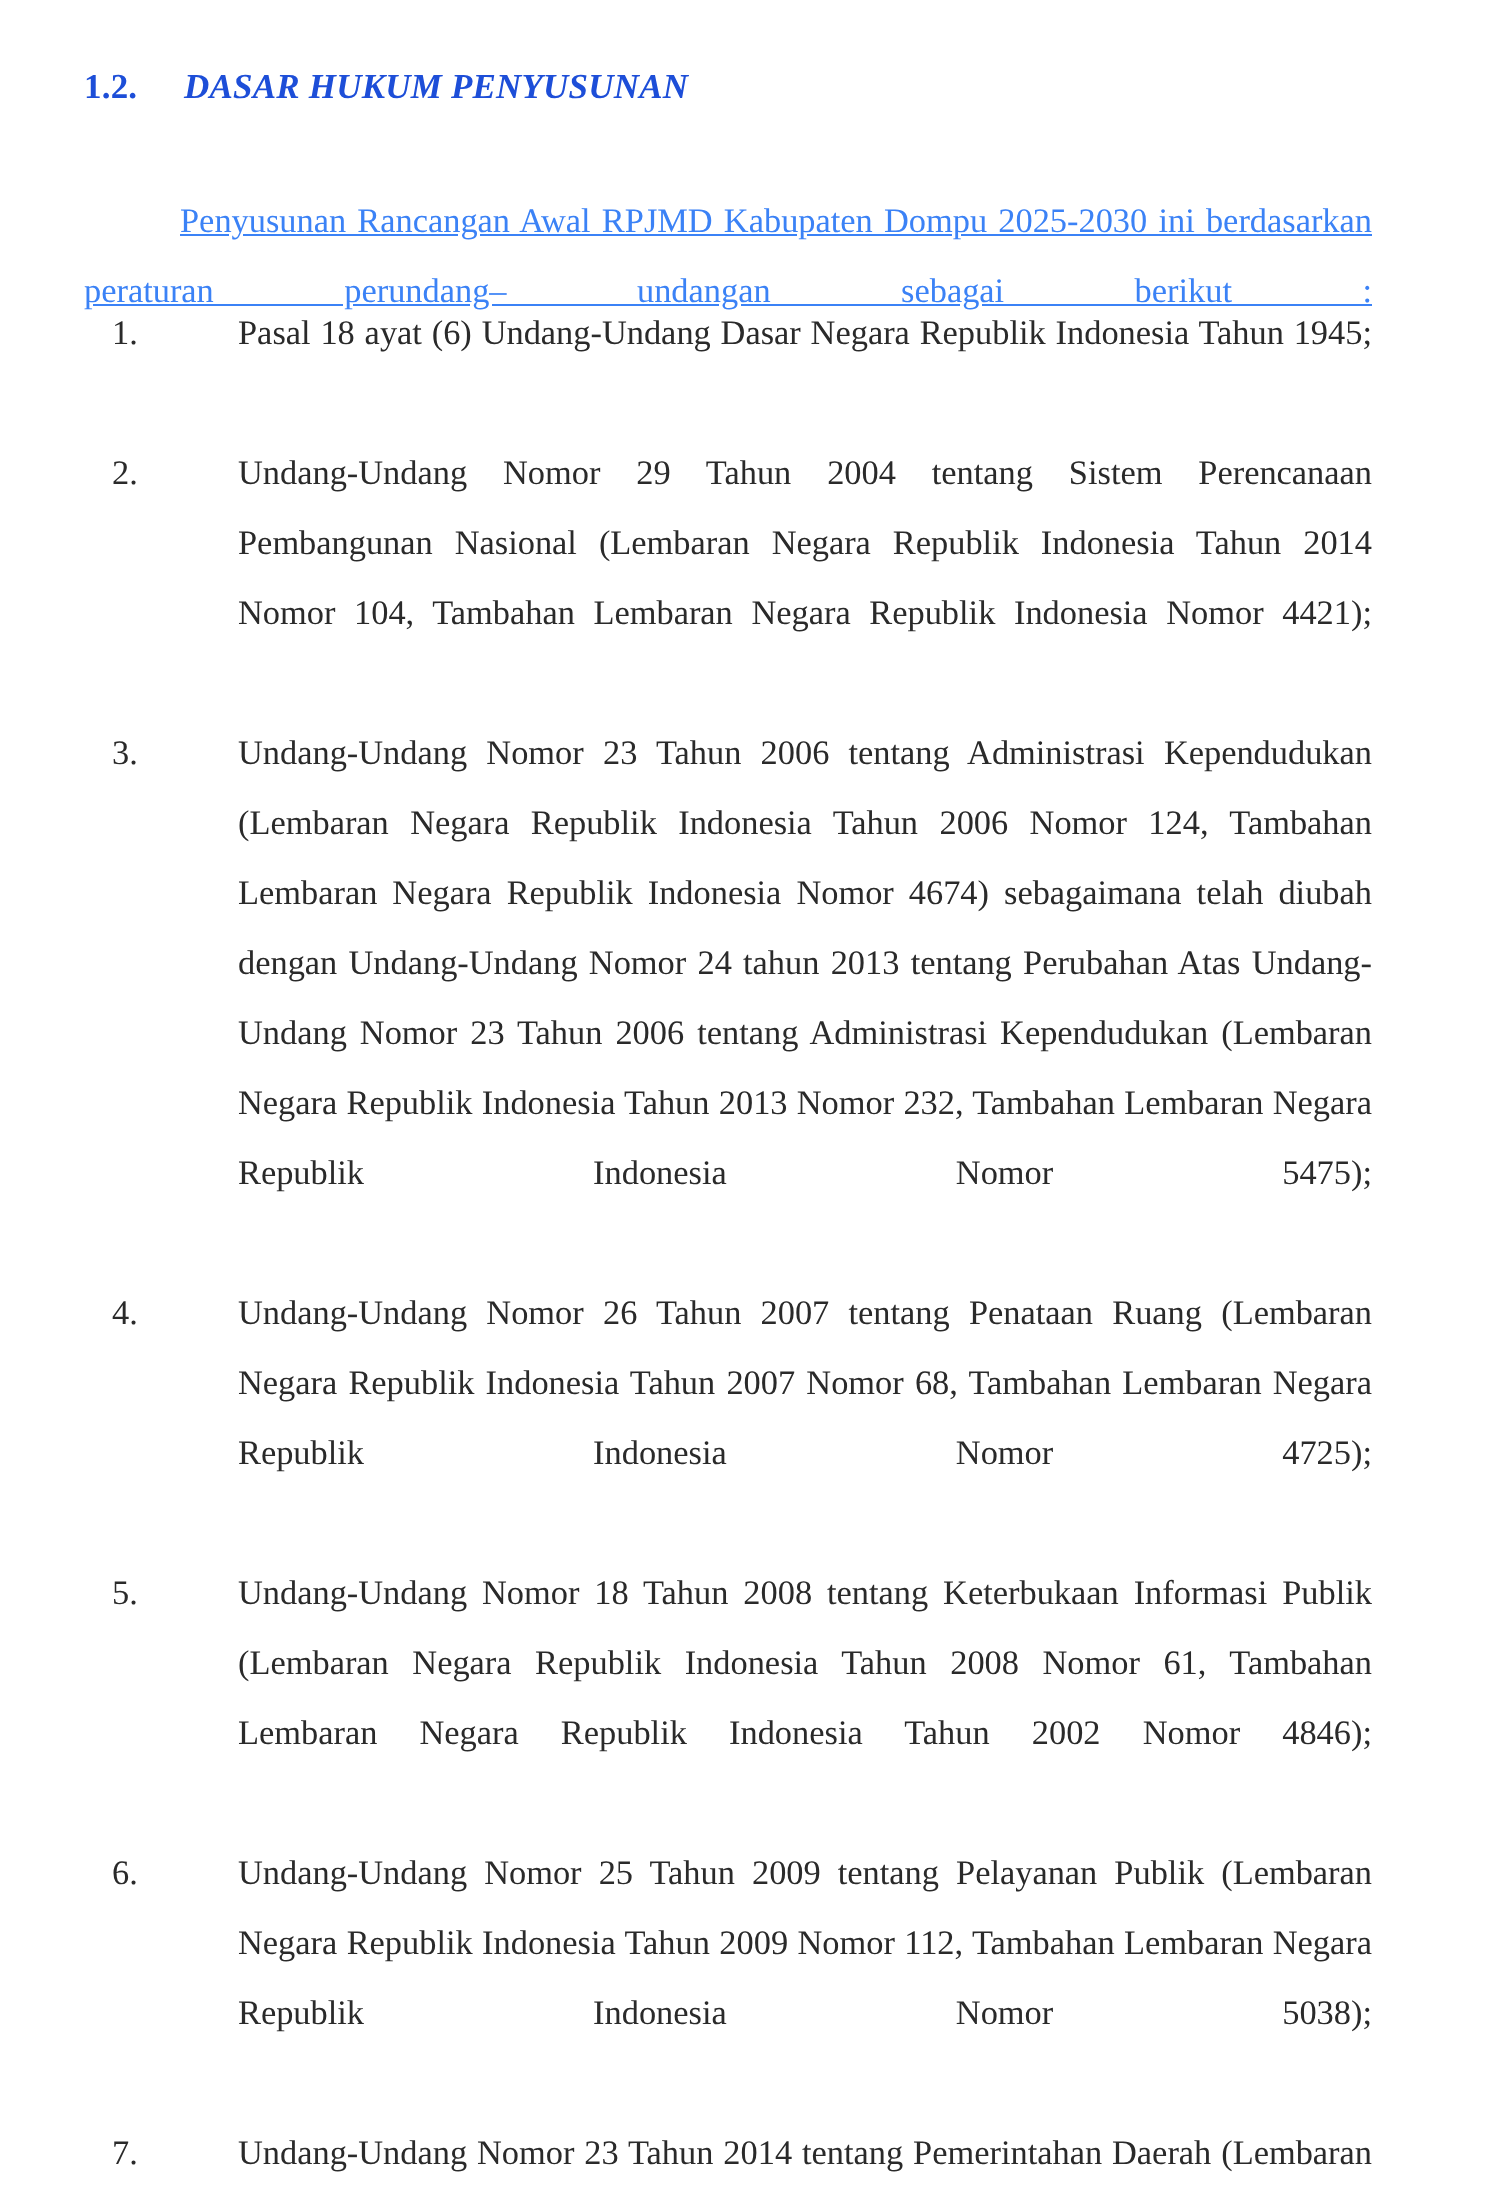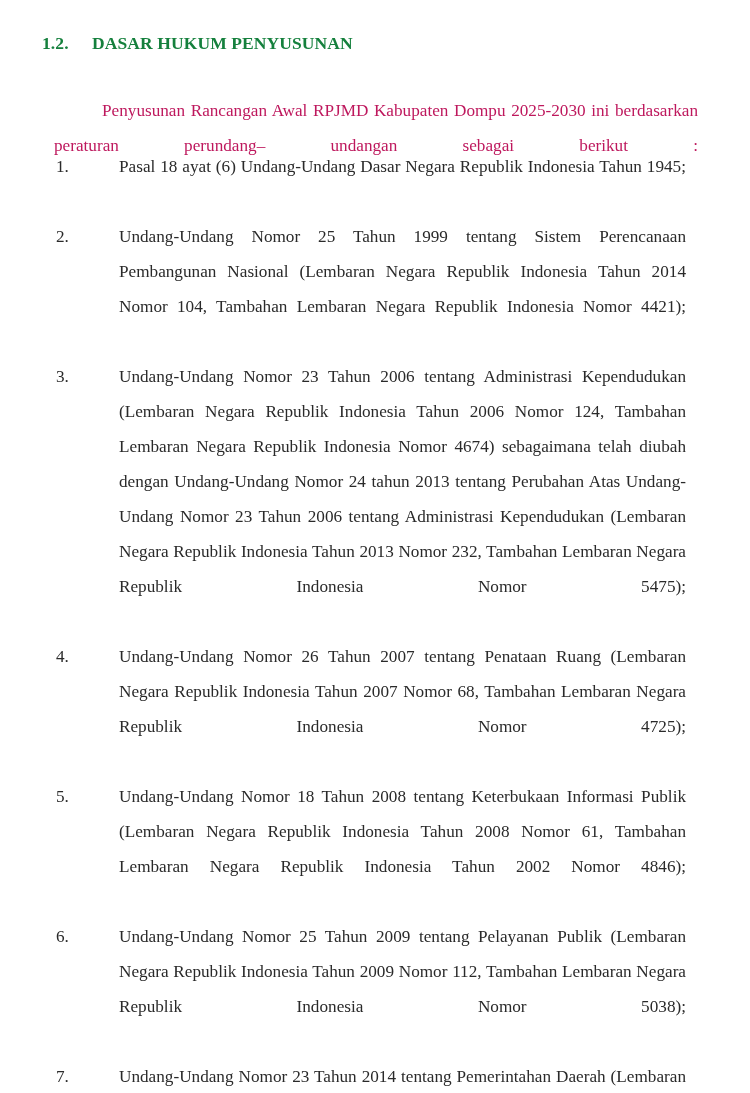--- a/index.html
+++ b/index.html
@@ -30,42 +30,44 @@
     position: absolute;
     left: 42px;
     top: 32px;
     width: 644px;
     display: flex;
     align-items: center;
     font-weight: bold;
     font-size: 17.5px;
     line-height: 22px;
     letter-spacing: 0.1px;
-    color: #15803d;
+    color: #1d4ed8;
   }
   .section-heading .heading-number {
     width: 50px;
     flex: 0 0 50px;
   }
   .section-heading .heading-title {
     flex: 1 1 auto;
+    font-style: italic;
   }
 
   
   .intro-paragraph {
     position: absolute;
-    left: 54px;
+    left: 42px;
     top: 76px;
     width: 644px;
     font-size: 17.2px;
     line-height: 35px;
     text-align: justify;
     text-justify: inter-word;
     text-indent: 48px;
-    color: #be185d;
+    color: #3b82f6;
+    text-decoration: underline;
   }
 
   
   .legal-list {
     position: absolute;
     left: 42px;
     top: 149px;
     width: 644px;
     margin: 0;
     padding: 0;
@@ -121,21 +123,21 @@
 
   <p class="intro-paragraph">Penyusunan Rancangan Awal RPJMD Kabupaten Dompu 2025-2030 ini berdasarkan peraturan perundang– undangan sebagai berikut :</p>
 
   <ol class="legal-list">
     <li class="legal-item">
       <span class="item-marker">1.</span>
       <span class="item-text">Pasal 18 ayat (6) Undang-Undang Dasar Negara Republik Indonesia Tahun 1945;</span>
     </li>
     <li class="legal-item">
       <span class="item-marker">2.</span>
-      <span class="item-text">Undang-Undang Nomor 25 Tahun 1999 tentang Sistem Perencanaan Pembangunan Nasional (Lembaran Negara Republik Indonesia Tahun 2014 Nomor 104, Tambahan Lembaran Negara Republik Indonesia Nomor 4421);</span>
+      <span class="item-text">Undang-Undang Nomor 29 Tahun 2004 tentang Sistem Perencanaan Pembangunan Nasional (Lembaran Negara Republik Indonesia Tahun 2014 Nomor 104, Tambahan Lembaran Negara Republik Indonesia Nomor 4421);</span>
     </li>
     <li class="legal-item">
       <span class="item-marker">3.</span>
       <span class="item-text">Undang-Undang Nomor 23 Tahun 2006 tentang Administrasi Kependudukan (Lembaran Negara Republik Indonesia Tahun 2006 Nomor 124, Tambahan Lembaran Negara Republik Indonesia Nomor 4674) sebagaimana telah diubah dengan Undang-Undang Nomor 24 tahun 2013 tentang Perubahan Atas Undang-Undang Nomor 23 Tahun 2006 tentang Administrasi Kependudukan (Lembaran Negara Republik Indonesia Tahun 2013 Nomor 232, Tambahan Lembaran Negara Republik Indonesia Nomor 5475);</span>
     </li>
     <li class="legal-item">
       <span class="item-marker">4.</span>
       <span class="item-text">Undang-Undang Nomor 26 Tahun 2007 tentang Penataan Ruang (Lembaran Negara Republik Indonesia Tahun 2007 Nomor 68, Tambahan Lembaran Negara Republik Indonesia Nomor 4725);</span>
     </li>
     <li class="legal-item">

